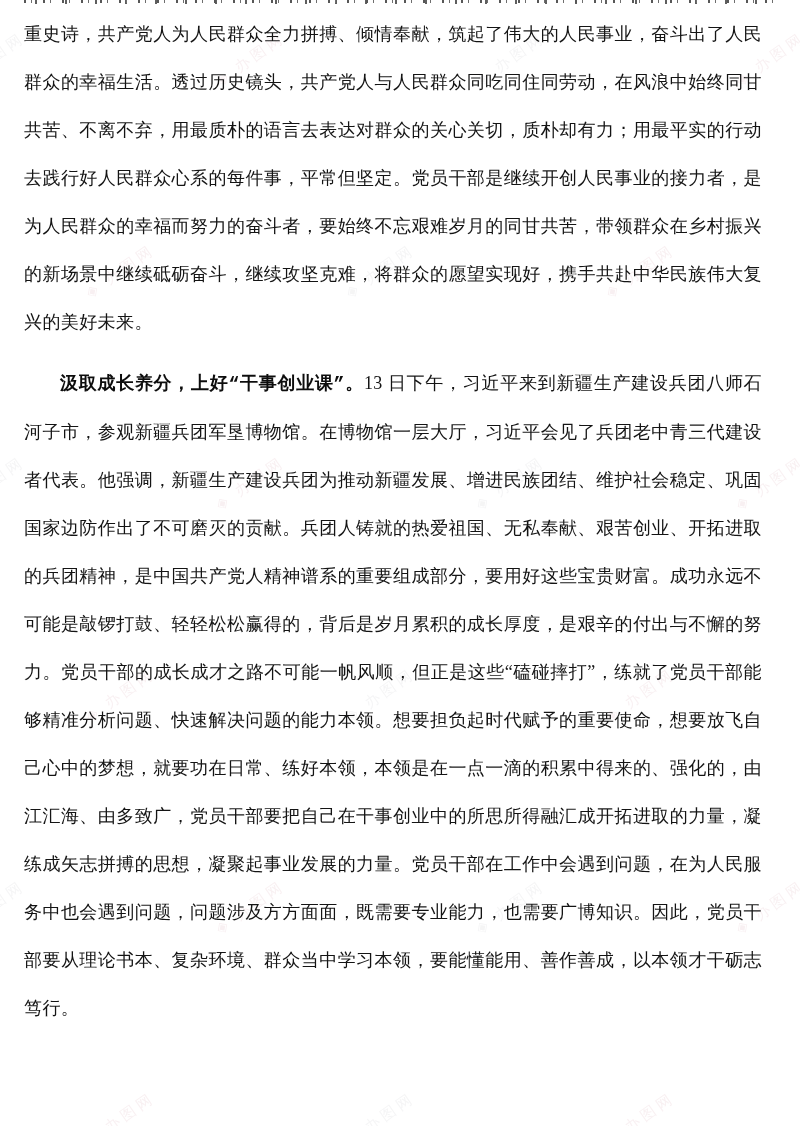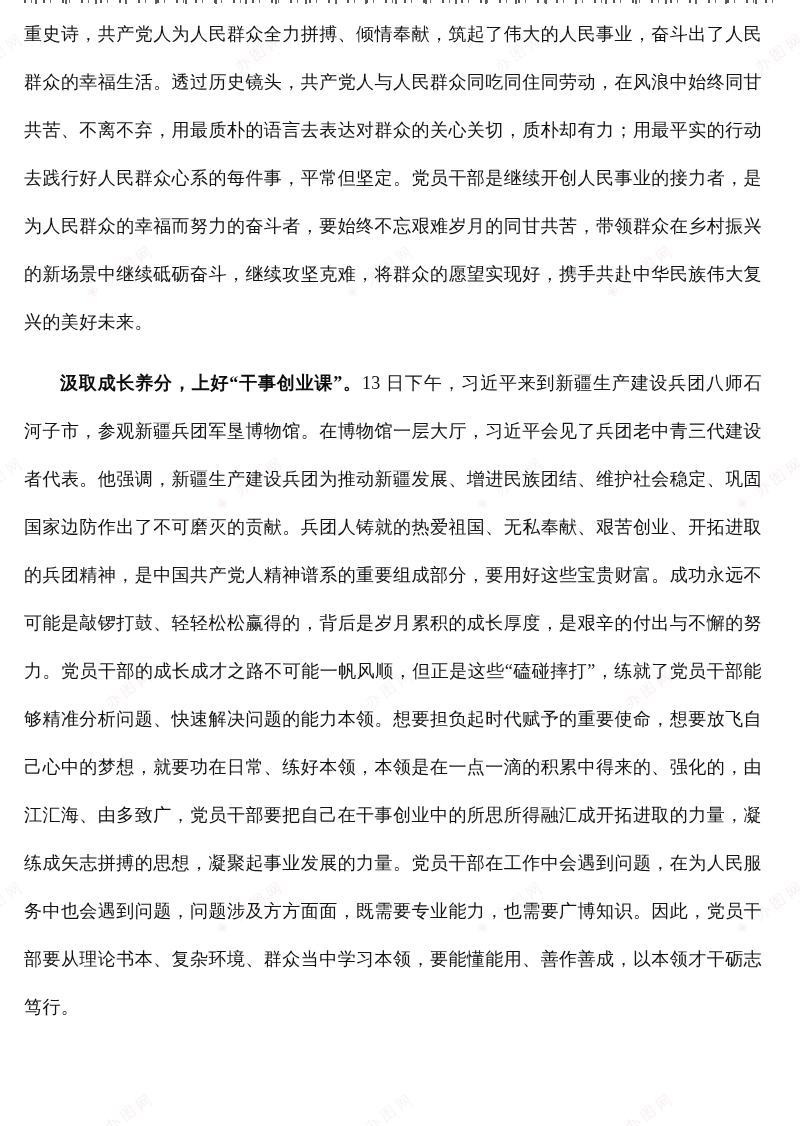--- a/index.html
+++ b/index.html
@@ -72,20 +72,21 @@
     margin-top: 10px;
     text-indent: 0;
   }
   p.para-indent {
     margin-top: 13px;
     text-indent: 2em;
   }
   .lead-bold {
     font-weight: 700;
     color: #0d0d0d;
+    font-family: Liberation Mono, monospace;
   }
 </style>
 </head>
 <body>
 
 <div class="page">
 
   <div class="watermark-layer" id="wm-layer">
       <span class="wm-tile" style="left: -50px; top: 50px; color: rgb(195, 195, 200);">◈ 办图网</span>
       <span class="wm-tile" style="left: 210px; top: 50px; color: rgb(216, 167, 178);">◈ 办图网</span>

